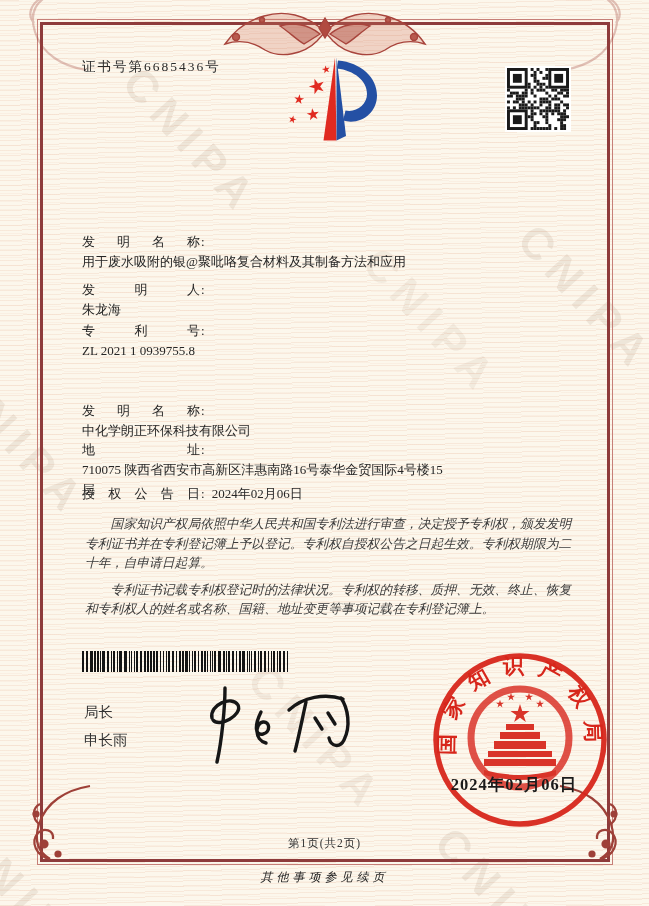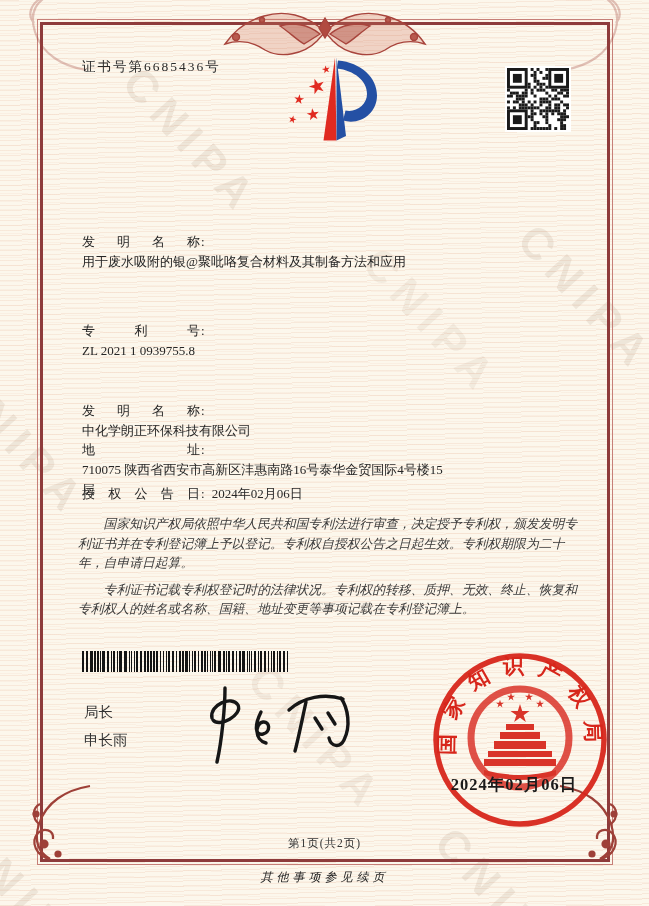--- a/index.html
+++ b/index.html
@@ -20,21 +20,21 @@
   .title{position:absolute;left:0;top:150px;width:100%;text-align:center;font-size:31px;
          font-weight:bold;letter-spacing:15px;text-indent:15px;color:#151515;}
   .row{position:absolute;left:82px;width:500px;font-size:13px;line-height:20px;color:#262626;}
   .flabel{display:inline-block;width:118px;text-align:justify;text-align-last:justify;vertical-align:top;}
   .colon{margin:0 7px 0 1px;}
   .fvalue{display:inline-block;width:372px;vertical-align:top;}
   .fvalue.short{width:150px;}
   .g2{position:absolute;left:278px;top:0;}
   .paras{position:absolute;left:70px;top:515px;width:514px;font-size:12.8px;line-height:19.5px;
          color:#3a3a3a;font-style:italic;}
-  .paras p{margin:0 0 7px 8px;text-indent:2em;}
+  .paras p{margin:0 0 7px 15px;text-indent:2em;}
   .barcode{position:absolute;left:82px;top:651px;width:210px;height:21px;font-size:0;}
   .barcode span{display:inline-block;height:100%;background:#141414;}
   .sig-label{position:absolute;left:84px;font-size:14.5px;color:#333;
              font-family:"Liberation Sans","DejaVu Sans",sans-serif;}
   .signature{position:absolute;left:185px;top:678px;width:185px;height:98px;}
   .seal{position:absolute;left:430px;top:650px;width:180px;height:180px;}
   .page-info{position:absolute;left:0;top:836px;width:100%;text-align:center;font-size:11.5px;
              letter-spacing:1px;color:#333;}
   .footer-note{position:absolute;left:0;top:869px;width:100%;text-align:center;font-size:12px;
                letter-spacing:4px;color:#222;font-style:italic;}
@@ -278,20 +278,23 @@
         <rect x="0" y="41.333333333333336" width="20.666666666666668" height="20.666666666666668"></rect>
         <rect x="2.9523809523809526" y="44.28571428571429" width="14.761904761904763" height="14.761904761904763" fill="#fff"></rect>
         <rect x="5.904761904761905" y="47.23809523809524" width="8.857142857142858" height="8.857142857142858"></rect>
       </svg>
   </div>
 
 
   <div class="row" style="top:232px">
     <span class="flabel">发明名称</span><span class="colon">:</span><span class="fvalue">用于废水吸附的银@聚吡咯复合材料及其制备方法和应用</span>
   </div>
+  <div class="row" style="top:280px">
+    <span class="flabel">发明人</span><span class="colon">:</span><span class="fvalue">朱龙海</span>
+  </div>
   <div class="row" style="top:321px">
     <span class="flabel">专利号</span><span class="colon">:</span><span class="fvalue">ZL 2021 1 0939755.8</span>
   </div>
   <div class="row" style="top:401px">
     <span class="flabel">发明名称</span><span class="colon">:</span><span class="fvalue">中化学朗正环保科技有限公司</span>
   </div>
   <div class="row" style="top:440px">
     <span class="flabel">地址</span><span class="colon">:</span><span class="fvalue">710075 陕西省西安市高新区沣惠南路16号泰华金贸国际4号楼15层</span>
   </div>
   <div class="row" style="top:484px">

